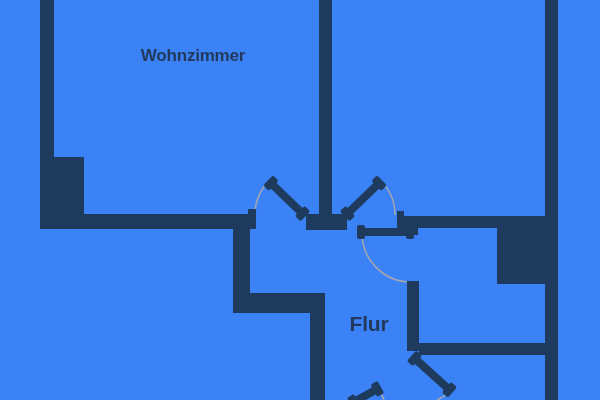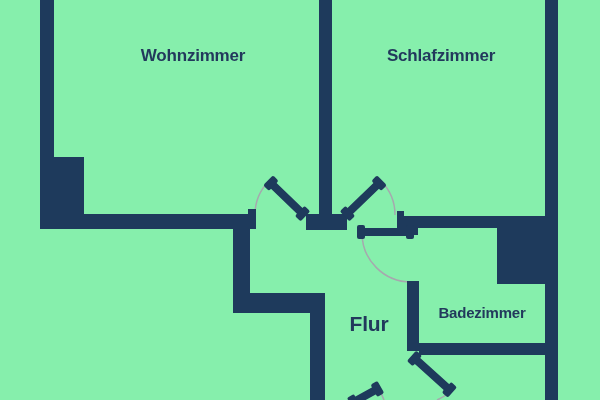--- a/index.html
+++ b/index.html
@@ -5,21 +5,21 @@
   html, body {
     margin: 0;
     padding: 0;
     background: #ffffff;
     font-family: "Liberation Sans", sans-serif;
   }
   .plan {
     position: relative;
     width: 600px;
     height: 400px;
-    background: #86efac;
+    background: #3b82f6;
     overflow: hidden;
   }
   .arcs {
     position: absolute;
     left: 0;
     top: 0;
     width: 600px;
     height: 400px;
     pointer-events: none;
   }
@@ -60,23 +60,21 @@
 <div class="plan">
   <svg class="arcs" viewBox="0 0 600 400" xmlns="http://www.w3.org/2000/svg">
       <path d="M 255 215 A 48 48 0 0 1 269 181" fill="none" stroke="#a6a8ae" stroke-width="1.5"></path>
       <path d="M 395 215 A 48 48 0 0 0 381 181" fill="none" stroke="#a6a8ae" stroke-width="1.5"></path>
       <path d="M 362 233 A 49 49 0 0 0 411 282" fill="none" stroke="#a6a8ae" stroke-width="1.5"></path>
       <path d="M 451 391 A 50 50 0 0 1 437 400" fill="none" stroke="#a6a8ae" stroke-width="1.5"></path>
       <path d="M 378 389 A 32 32 0 0 1 384 400" fill="none" stroke="#a6a8ae" stroke-width="1.5"></path>
     </svg>
 
   <div class="room-label" style="left: 193px; top: 56px; font-size: 17px; color: rgb(34, 57, 92);">Wohnzimmer</div>
-  <div class="room-label" style="left: 441px; top: 56px; font-size: 17px; color: rgb(34, 57, 92);">Schlafzimmer</div>
   <div class="room-label" style="left: 369px; top: 324px; font-size: 21px; color: rgb(34, 57, 92);">Flur</div>
-  <div class="room-label" style="left: 482px; top: 312px; font-size: 15px; color: rgb(34, 57, 92);">Badezimmer</div>
 <div class="wall" style="left: 40px; top: 0px; width: 14px; height: 158px; background: rgb(30, 58, 92);"></div>
     <div class="wall" style="left: 40px; top: 157px; width: 44px; height: 72px; background: rgb(30, 58, 92);"></div>
     <div class="wall" style="left: 40px; top: 214px; width: 216px; height: 15px; background: rgb(30, 58, 92);"></div>
     <div class="wall" style="left: 248px; top: 209px; width: 8px; height: 20px; background: rgb(30, 58, 92);"></div>
     <div class="wall" style="left: 319px; top: 0px; width: 13px; height: 215px; background: rgb(30, 58, 92);"></div>
     <div class="wall" style="left: 306px; top: 214px; width: 41px; height: 16px; background: rgb(30, 58, 92);"></div>
     <div class="wall" style="left: 397px; top: 211px; width: 7px; height: 17px; background: rgb(30, 58, 92);"></div>
     <div class="wall" style="left: 397px; top: 216px; width: 149px; height: 12px; background: rgb(30, 58, 92);"></div>
     <div class="wall" style="left: 497px; top: 216px; width: 49px; height: 68px; background: rgb(30, 58, 92);"></div>
     <div class="wall" style="left: 404px; top: 216px; width: 14px; height: 19px; background: rgb(30, 58, 92);"></div>

